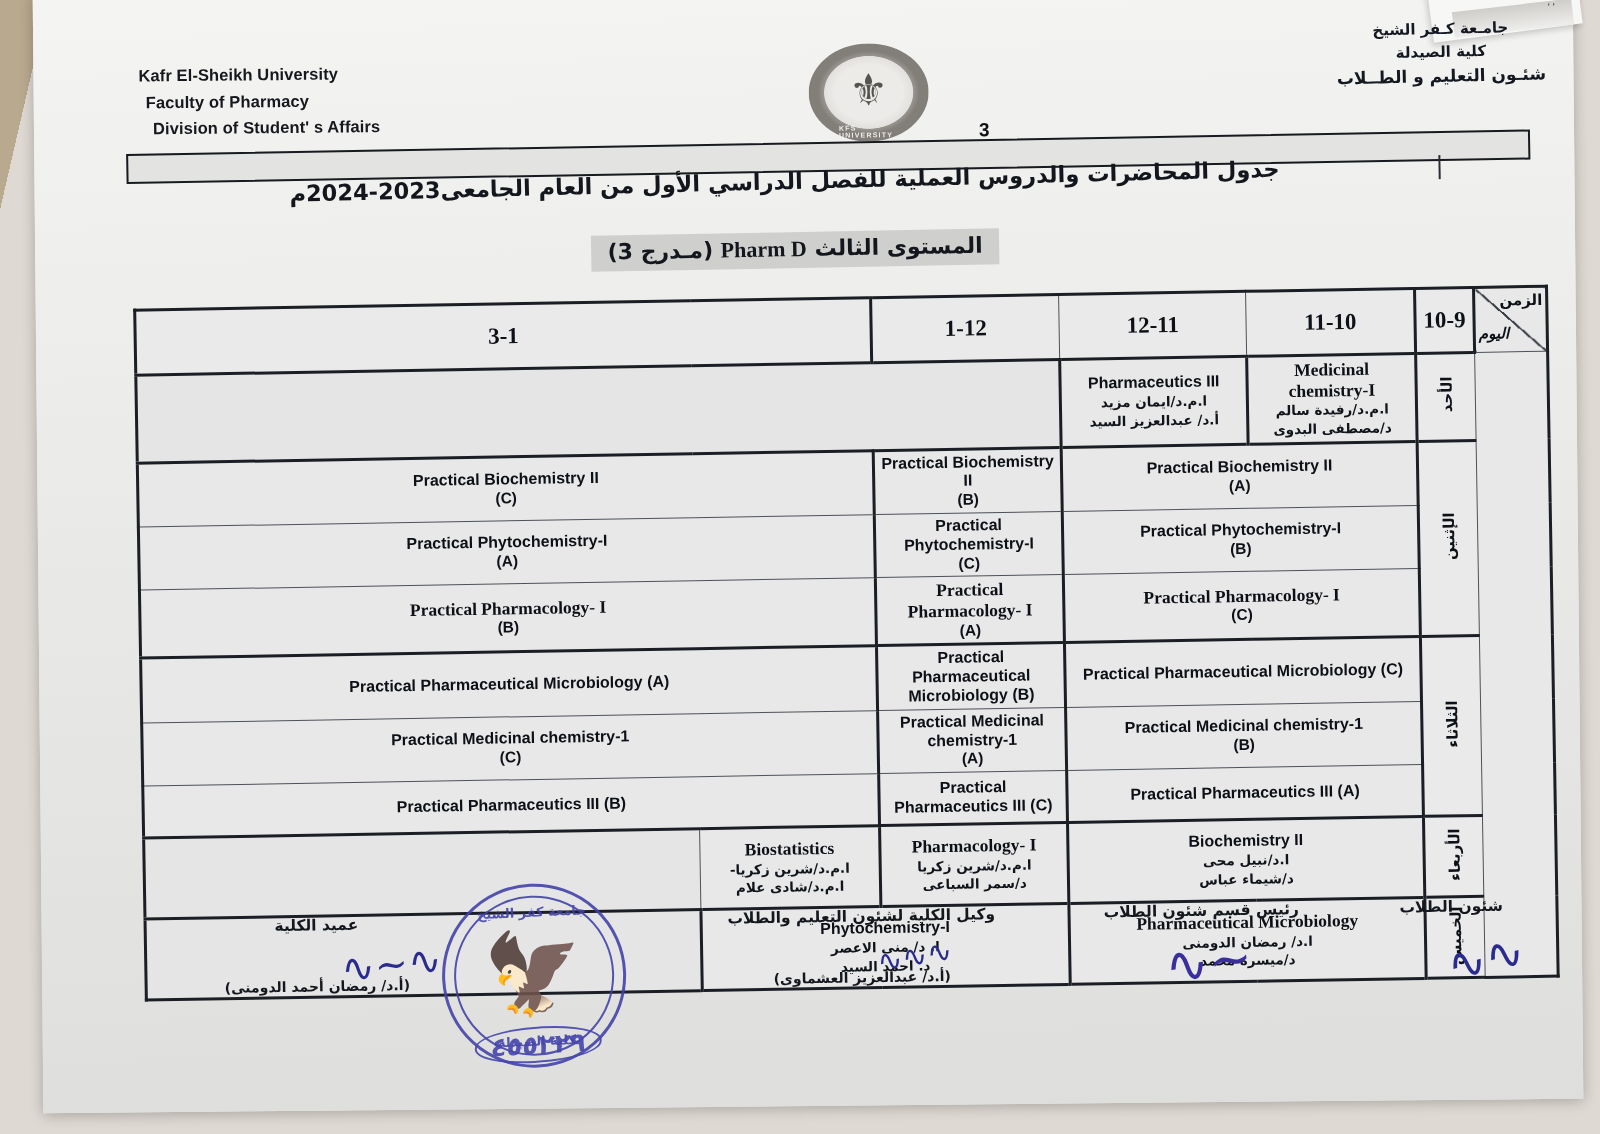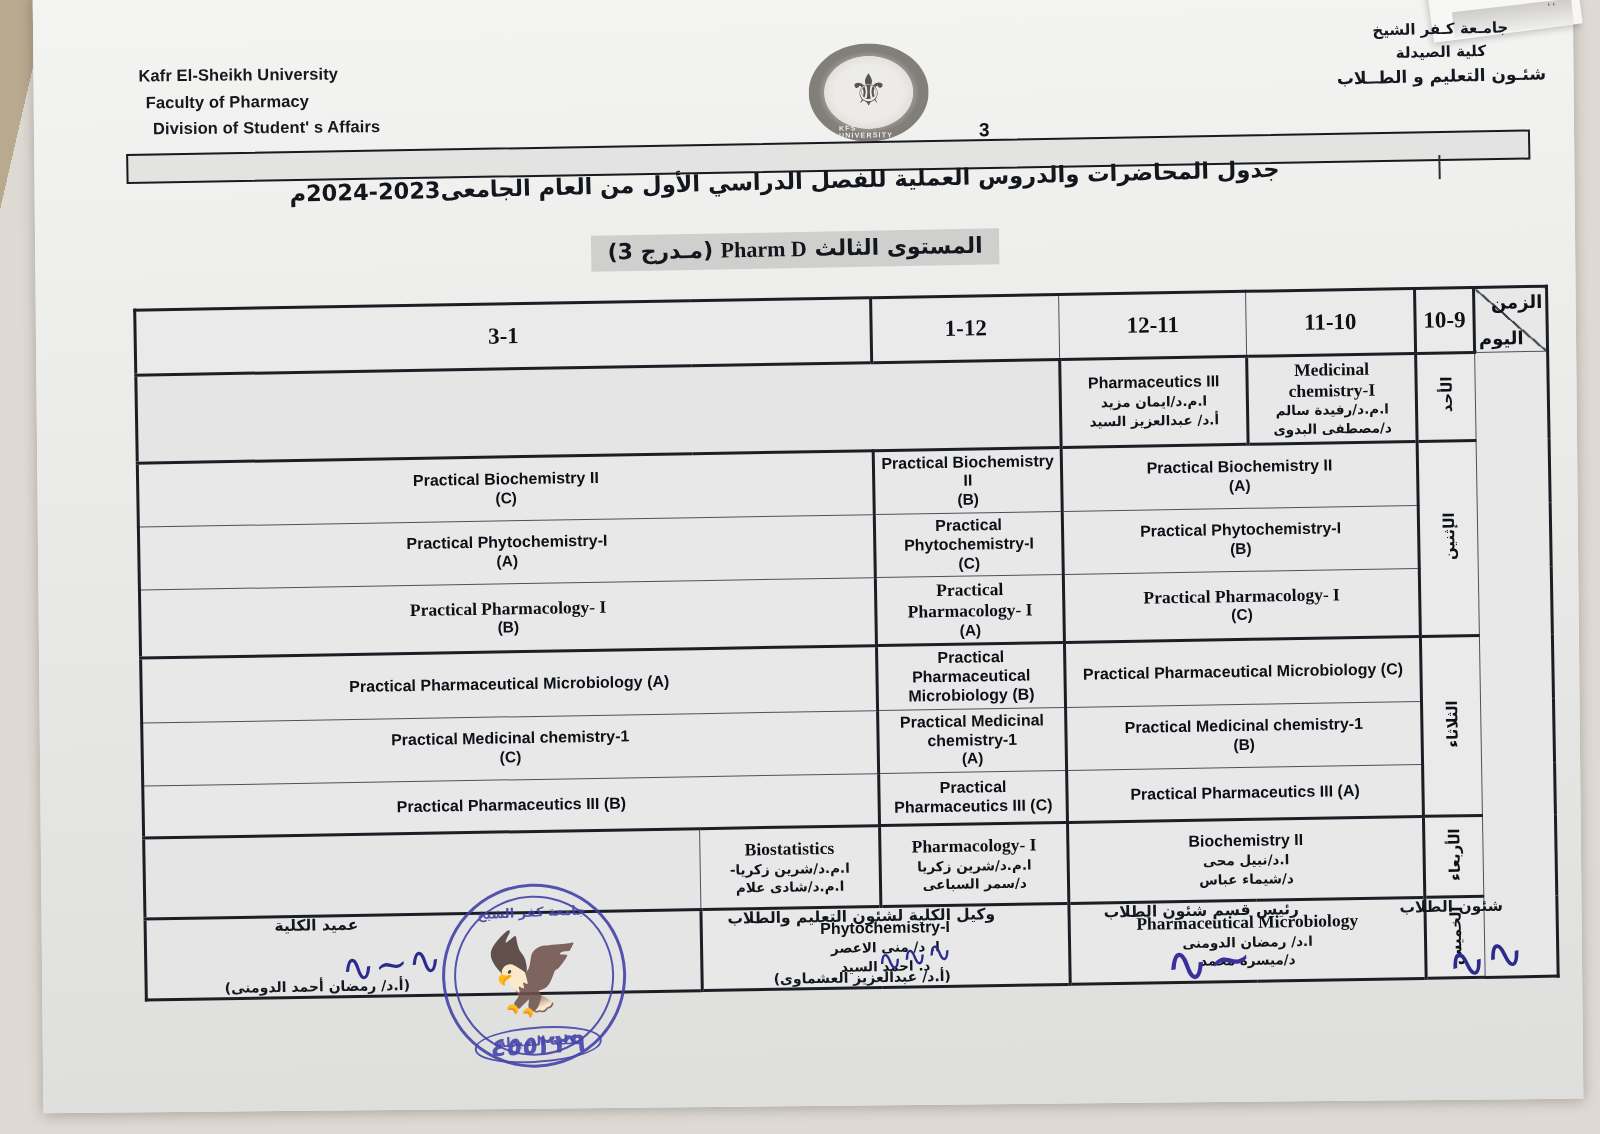--- a/index.html
+++ b/index.html
@@ -216,25 +216,25 @@
     position: relative;
     width: 62px;
     background:
       linear-gradient(to bottom left, transparent calc(50% - 1px), #3b3f46 calc(50% - 1px), #3b3f46 calc(50% + 1px), transparent calc(50% + 1px));
     padding: 0;
   }
   th.corner .ct, th.corner .cb {
     position: absolute;
     direction: rtl;
     font-family: "DejaVu Sans", sans-serif;
-    font-size: 18px;
+    font-size: 15px;
     font-weight: bold;
   }
   th.corner .ct { right: 3px; top: 3px; }
-  th.corner .cb { left: 3px; bottom: 3px; }
+  th.corner .cb { left: 3px; bottom: 9px; font-style: italic; }
 
   td.daycell {
     width: 62px;
     padding: 0;
     background: #e9eae9;
   }
   td.daycell .dayname {
     writing-mode: vertical-rl;
     direction: rtl;
     transform: rotate(180deg);

